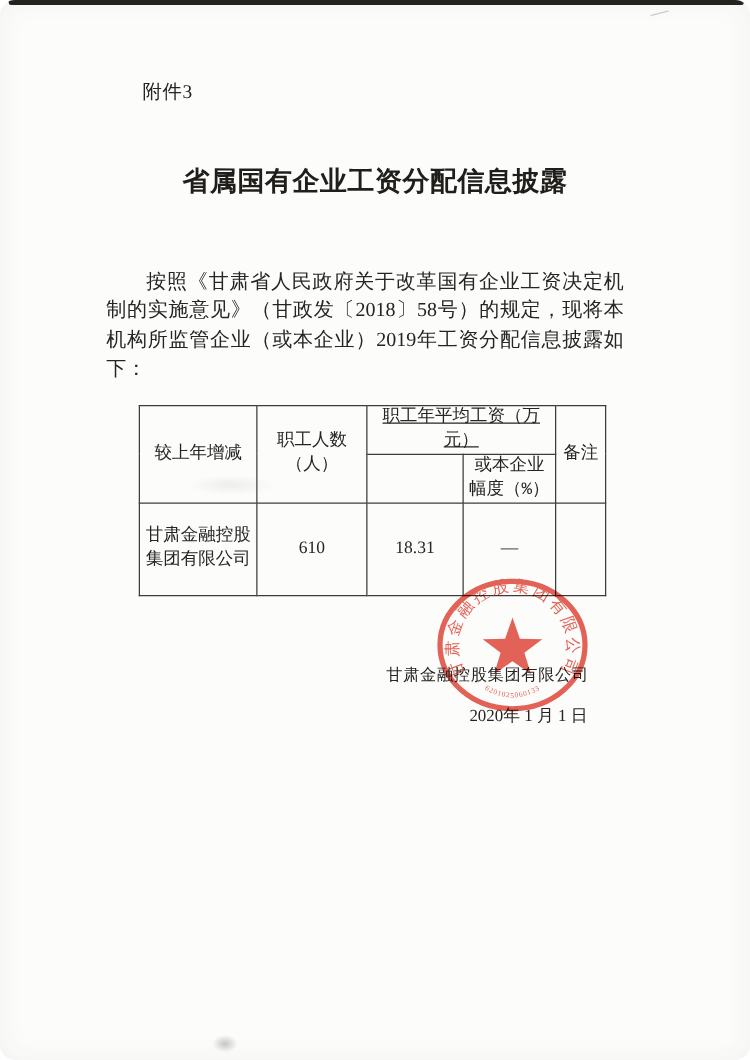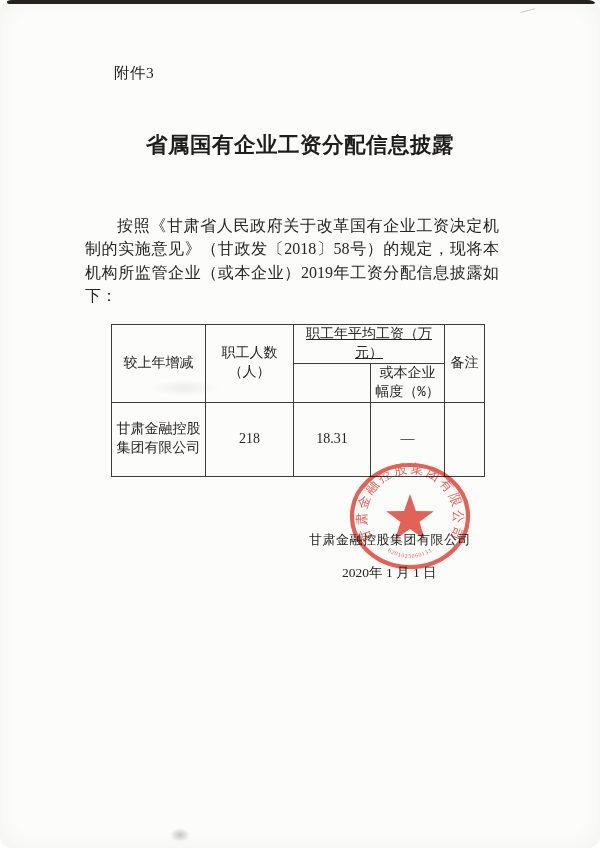--- a/index.html
+++ b/index.html
@@ -51,21 +51,21 @@
   .two-line span { display:block;font-family:Liberation Mono, monospace; }
   .th-change { font-size:13.5px; }
   .cell-company { font-size:13px; padding:0 1px; line-height:1.6; }
   .cell-num { text-align:right; padding-right:5px; }
   .signature {
     position:absolute; top:531px; left:200px; right:129px;
     text-align:right; font-size:13px; letter-spacing:.5px;
   }
   .sign-date {
     position:absolute; top:564px; left:342px; width:128px;
-    text-align:left; font-size:13.5px;
+    text-align:right; font-size:13.5px;
   }
   .seal {
     position:absolute; left:340px; top:446px; width:140px; height:140px;
     mix-blend-mode:multiply; opacity:.92; z-index:5;
   }
   .seal text { font-family:"Liberation Serif","DejaVu Serif",serif; }
   .smudge-mid {
     position:absolute; left:150px; top:380px; width:70px; height:16px;
     background:radial-gradient(closest-side, rgba(130,128,120,.12), rgba(130,128,120,0));
   }
@@ -108,21 +108,21 @@
     </tr>
     <tr class="hr2">
       <td class="merged-empty"></td>
       <th class="th-change two-line">
         <span>或本企业</span>
         <span>幅度（%）</span>
       </th>
     </tr>
     <tr class="data-row">
       <td class="cell-company">甘肃金融控股集团有限公司</td>
-      <td class="cell-num">218</td>
+      <td class="cell-num">610</td>
       <td class="cell-num">18.31</td>
       <td>—</td>
       <td></td>
     </tr>
   </tbody>
     </table>
 
   <div class="signature">甘肃金融控股集团有限公司</div>
   <div class="sign-date">2020年 1 月 1 日</div>
 

